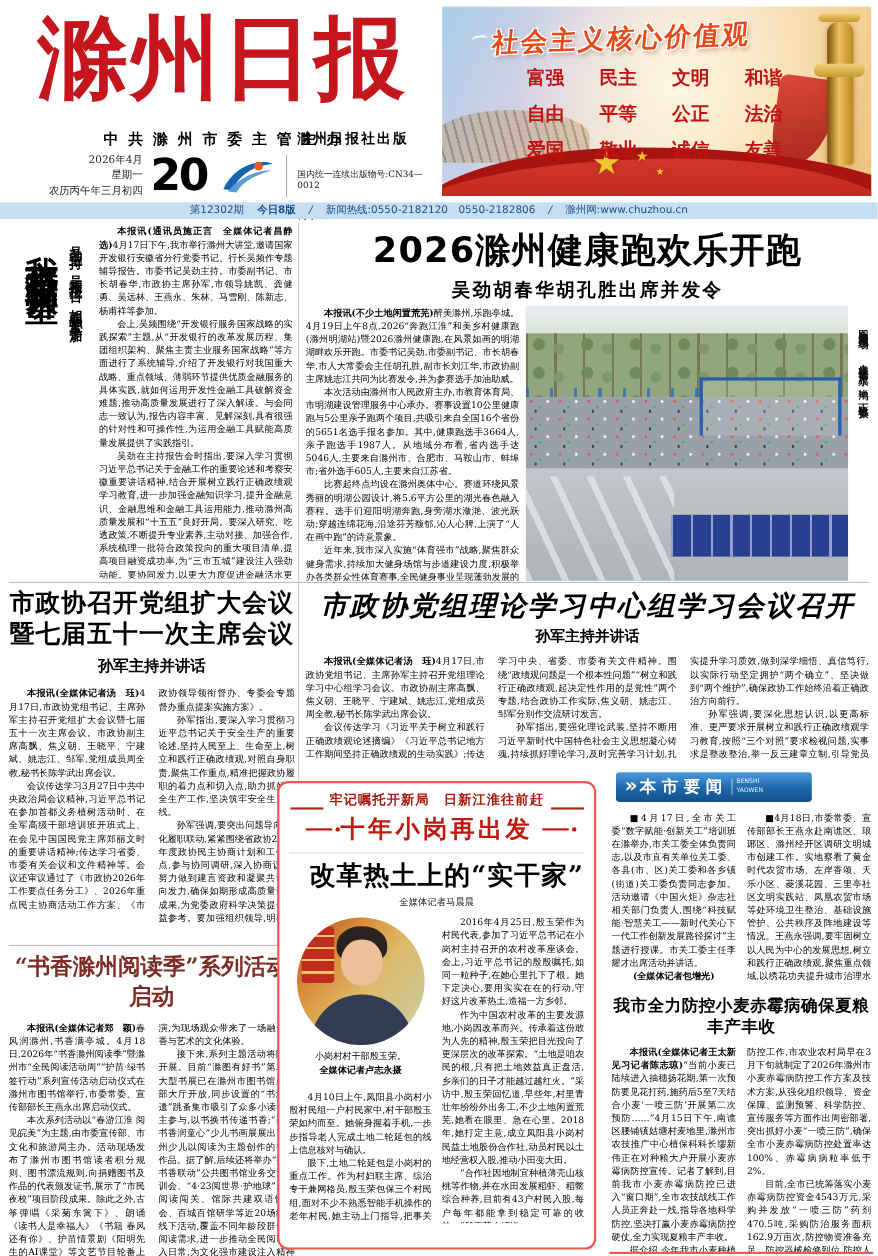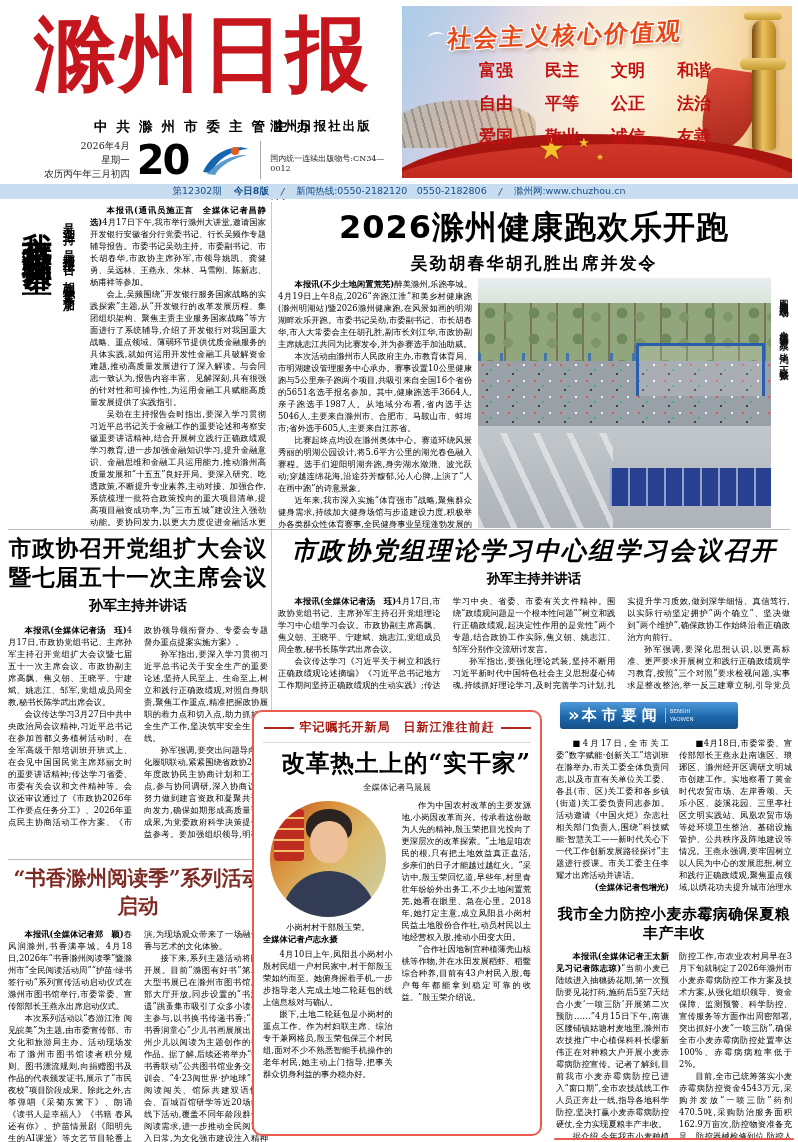--- a/index.html
+++ b/index.html
@@ -128,21 +128,21 @@
 
   
   .reading{position:absolute;left:8px;top:864px;width:260px;height:270px;}
   .rd-title{text-align:center;font-size:20.5px;font-weight:900;color:#7d2b24;}
   .rd-body{margin-top:8px;column-count:2;column-gap:12px;font-size:8.3px;line-height:1.45;
     text-align:justify;height:232px;overflow:hidden;}
 
   
   .feature{position:absolute;left:252px;top:710px;width:290px;height:426px;border:2px solid #ef5a50;
     border-radius:10px;box-sizing:border-box;padding:7px 9px;background:#fff;}
-  .ft-eyebrow{display:flex;align-items:center;justify-content:center;gap:6px;color:#a81910;
+  .ft-eyebrow{display:flex;align-items:flex-end;justify-content:center;gap:6px;color:#a81910;
     font-weight:900;font-size:12px;letter-spacing:1px;font-family:"DejaVu Sans","Liberation Sans",sans-serif;}
   .ft-line{width:30px;height:2px;background:#b3261b;}
   .ft-series{display:flex;align-items:center;justify-content:center;gap:8px;margin-top:3px;
     color:#c0170e;font-weight:900;font-size:22px;letter-spacing:3px;}
   .ft-dashdot{width:24px;height:0;border-top:2px solid #c0170e;position:relative;}
   .ft-dashdot::after{content:"";position:absolute;right:-7px;top:-3px;width:4px;height:4px;
     background:#c0170e;border-radius:50%;}
   .ft-divider{height:1px;background:#ddd;margin:6px 0 4px;}
   .ft-headline{text-align:right;font-size:23.5px;font-weight:900;letter-spacing:1px;}
   .ft-subhead{text-align:center;font-size:13.5px;font-weight:900;margin-top:3px;}
@@ -152,35 +152,35 @@
   .ft-photo{position:relative;width:116px;height:116px;border-radius:50%;margin:2px auto 4px;overflow:hidden;
     background:linear-gradient(130deg,#b6451e 0%,#d98f3a 30%,#ddb96a 55%,#cfc68e 80%,#e7dcae 100%);}
   .fp-sign{position:absolute;left:4px;top:8px;width:30px;height:52px;background:#bf2c20;border-radius:4px;
     background-image:repeating-linear-gradient(0deg,transparent 0 9px,rgba(255,230,120,.8) 9px 11px);}
   .fp-hair{position:absolute;left:36px;top:8px;width:46px;height:34px;background:#2b2320;
     border-radius:50% 50% 40% 40%;}
   .fp-face{position:absolute;left:40px;top:20px;width:38px;height:42px;background:#eec09a;border-radius:48%;}
   .fp-body{position:absolute;left:12px;bottom:-6px;width:94px;height:52px;background:#323d55;
     border-radius:48px 48px 0 0;}
   .ft-cap1{text-align:center;font-size:8.3px;}
-  .ft-cap2{text-align:left;font-size:8.3px;font-weight:bold;margin-bottom:3px;}
+  .ft-cap2{text-align:center;font-size:8.3px;font-weight:bold;margin-bottom:13px;}
 
   
   .right-col{position:absolute;left:556px;top:702px;width:236px;height:434px;}
   .nh{position:relative;width:178px;height:27px;margin-left:4px;border-radius:3px;display:flex;align-items:center;
     background:linear-gradient(180deg,#4e9ad8 0%,#1c67ab 55%,#155089 100%);color:#fff;
     font-family:"DejaVu Sans","Liberation Sans",sans-serif;}
   .nh-chevron{font-size:18px;font-weight:900;padding:0 2px 3px 8px;}
   .nh-chevron::before{content:"»";}
   .nh-label{font-size:15px;font-weight:900;letter-spacing:5px;}
   .nh-pinyin{margin-left:3px;border-left:1px solid rgba(255,255,255,.6);padding-left:4px;
     font-size:5.5px;line-height:1.3;opacity:.9;}
   .briefs{margin-top:8px;column-count:2;column-gap:10px;font-size:8.3px;line-height:1.45;
     text-align:justify;height:158px;overflow:hidden;}
-  .brief-by{margin:0;text-indent:0;text-align:right;font-weight:bold;}
+  .brief-by{margin:0;text-indent:0;text-align:center;font-weight:bold;}
   .wheat-title{margin-top:10px;text-align:center;font-size:15px;font-weight:900;letter-spacing:.5px;}
   .wheat-body{margin-top:7px;column-count:2;column-gap:10px;font-size:8.3px;line-height:1.45;
     text-align:justify;height:212px;overflow:hidden;}
   .red-rule{position:absolute;left:-2px;right:-2px;bottom:-4px;height:2px;background:#ef5a50;border-radius:2px;}
 </style>
 </head>
 <body>
 
 <div class="page">
 
@@ -318,38 +318,44 @@
 
     </div>
   </section>
 
   <section class="feature">
     <div class="ft-eyebrow">
       <span class="ft-line"></span>
       <span>牢记嘱托开新局　日新江淮往前赶</span>
       <span class="ft-line"></span>
     </div>
+    <div class="ft-series">
+      <span class="ft-dashdot"></span>
+      <span>十年小岗再出发</span>
+      <span class="ft-dashdot"></span>
+    </div>
     <div class="ft-divider"></div>
     <div class="ft-headline">改革热土上的“实干家”</div>
     <div class="ft-byline">全媒体记者马晨晨</div>
     <div class="ft-cols">
       <div class="ft-col">
         <div class="ft-photo">
           <div class="fp-sign"></div>
           <div class="fp-hair"></div>
           <div class="fp-face"></div>
           <div class="fp-body"></div>
         </div>
         <div class="ft-cap1">小岗村村干部殷玉荣。</div>
         <div class="ft-cap2">全媒体记者卢志永摄</div>
         <p class="para">4月10日上午,凤阳县小岗村小殷村民组一户村民家中,村干部殷玉荣如约而至。她俯身握着手机,一步步指导老人完成土地二轮延包的线上信息核对与确认。</p>
         <p class="para">眼下,土地二轮延包是小岗村的重点工作。作为村妇联主席、综治专干兼网格员,殷玉荣包保三个村民组,面对不少不熟悉智能手机操作的老年村民,她主动上门指导,把事关群众切身利益的事办稳办好。</p>
 
       </div>
       <div class="ft-col">
+        <p class="para">2016年4月25日,殷玉荣作为村民代表,参加了习近平总书记在小岗村主持召开的农村改革座谈会。会上,习近平总书记的殷殷嘱托,如同一粒种子,在她心里扎下了根。她下定决心,要用实实在在的行动,守好这片改革热土,造福一方乡邻。</p>
         <p class="para">作为中国农村改革的主要发源地,小岗因改革而兴。传承着这份敢为人先的精神,殷玉荣把目光投向了更深层次的改革探索。“土地是咱农民的根,只有把土地效益真正盘活,乡亲们的日子才能越过越红火。”采访中,殷玉荣回忆道,早些年,村里青壮年纷纷外出务工,不少土地闲置荒芜,她看在眼里、急在心里。2018年,她打定主意,成立凤阳县小岗村民益土地股份合作社,动员村民以土地经营权入股,推动小田变大田。</p>
         <p class="para">“合作社因地制宜种植薄壳山核桃等作物,并在水田发展稻虾、稻鳖综合种养,目前有43户村民入股,每户每年都能拿到稳定可靠的收益。”殷玉荣介绍说。</p>
 
       </div>
     </div>
   </section>
 
   <section class="right-col">
     <div class="nh">
       <span class="nh-chevron"></span>

